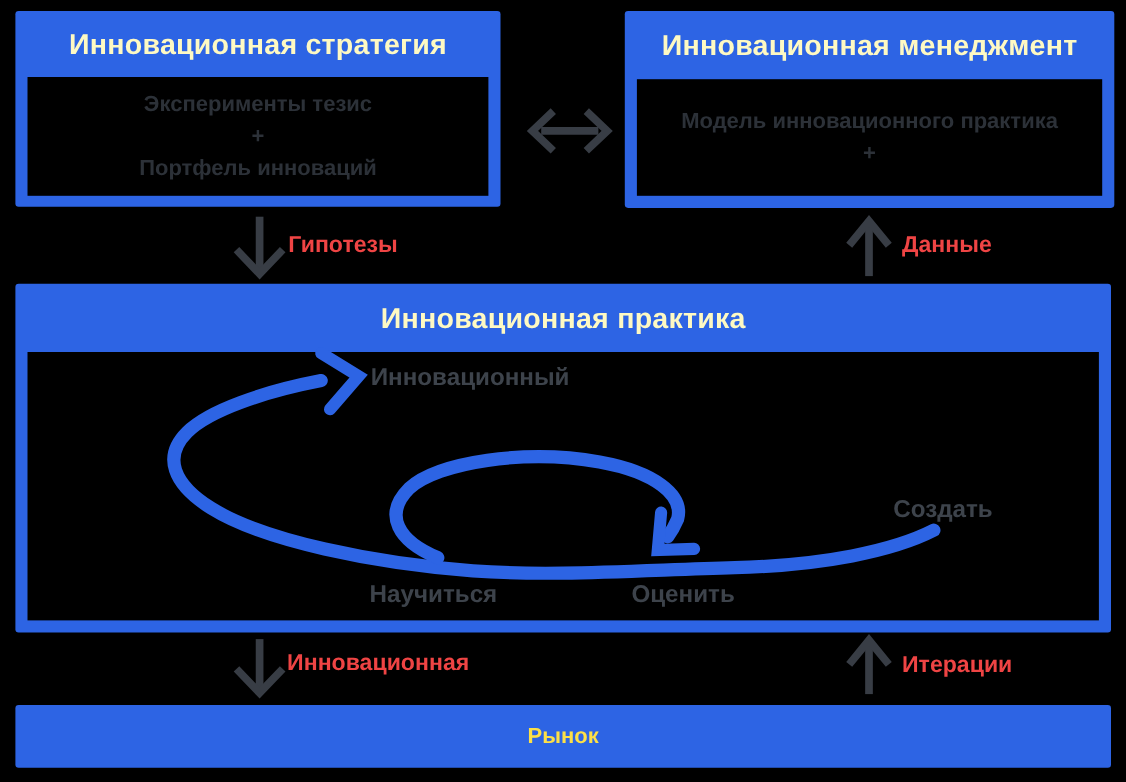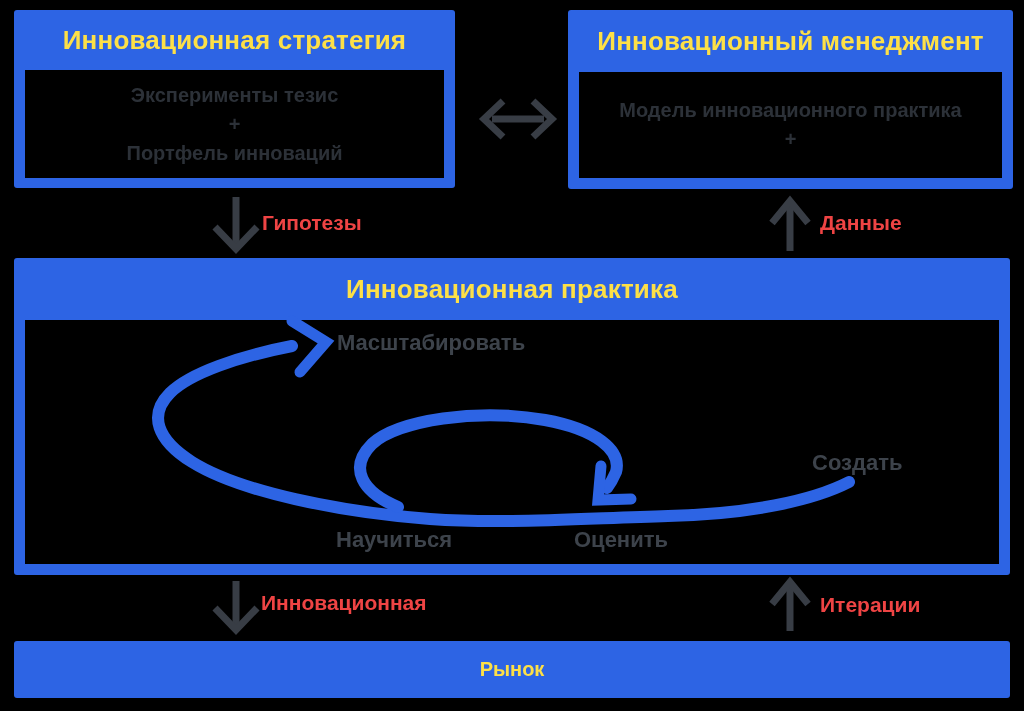--- a/index.html
+++ b/index.html
@@ -3,21 +3,21 @@
 <meta charset="utf-8">
 <style>
   html,body{margin:0;padding:0;background:#000;}
   #canvas{
     position:relative;width:1024px;height:711px;background:#000;overflow:hidden;
     font-family:"Liberation Sans","DejaVu Sans",sans-serif;
   }
   .blue-box{position:absolute;background:#2d64e4;border-radius:3px;}
   .box-title{
     position:absolute;left:0;right:0;top:0;display:flex;align-items:center;justify-content:center;
-    font-size:26px;font-weight:700;color:#fde047;letter-spacing:.2px;
+    font-size:26px;font-weight:700;color:#fef9c3;letter-spacing:.2px;
   }
   .inner-black{
     position:absolute;background:#000;display:flex;flex-direction:column;align-items:center;justify-content:center;
     text-align:center;color:#2c3138;font-size:20px;font-weight:700;line-height:1.45;
   }
   .market{display:flex;align-items:center;justify-content:center;font-size:20px;font-weight:700;color:#fde047;}
   .conn-label{
     position:absolute;font-size:21px;font-weight:700;color:#ef4444;white-space:nowrap;
   }
   .cycle-label{
@@ -33,42 +33,42 @@
   <div class="blue-box" style="left:14px;top:10px;width:441px;height:178px;">
     <div class="box-title" style="height:60px;">Инновационная стратегия</div>
     <div class="inner-black" style="left:11px;right:11px;top:60px;bottom:10px;">
       <div>Эксперименты тезис</div>
       <div>+</div>
       <div>Портфель инноваций</div>
     </div>
   </div>
 
   <div class="blue-box" style="left:568px;top:10px;width:445px;height:179px;">
-    <div class="box-title" style="height:62px;">Инновационный менеджмент</div>
+    <div class="box-title" style="height:62px;">Инновационная менеджмент</div>
     <div class="inner-black" style="left:11px;right:11px;top:62px;bottom:11px;">
       <div>Модель инновационного практика</div>
       <div>+</div>
     </div>
   </div>
 
   <div class="blue-box" style="left:14px;top:258px;width:996px;height:317px;">
     <div class="box-title" style="height:62px;">Инновационная практика</div>
     <div class="inner-black" style="left:11px;right:11px;top:62px;bottom:11px;"></div>
   </div>
 
   <div class="blue-box market" style="left:14px;top:641px;width:996px;height:57px;">
     <span>Рынок</span>
   </div>
 
   <div class="conn-label" style="left:262px;top:211px;">Гипотезы</div>
   <div class="conn-label" style="left:820px;top:211px;">Данные</div>
   <div class="conn-label" style="left:261px;top:591px;">Инновационная</div>
   <div class="conn-label" style="left:820px;top:593px;">Итерации</div>
 
-  <div class="cycle-label" style="left:337px;top:330px;">Масштабировать</div>
+  <div class="cycle-label" style="left:337px;top:330px;">Инновационный</div>
   <div class="cycle-label" style="left:812px;top:450px;">Создать</div>
   <div class="cycle-label" style="left:336px;top:527px;">Научиться</div>
   <div class="cycle-label" style="left:574px;top:527px;">Оценить</div>
 
   <svg id="diagram-layer" width="1024" height="711" viewBox="0 0 1024 711">
 
     <g stroke="#383d45" stroke-width="7" fill="none">
       <line x1="492" y1="119" x2="544" y2="119"></line>
       <polyline points="503,101 484,119 503,137"></polyline>
       <polyline points="533,101 552,119 533,137"></polyline>

